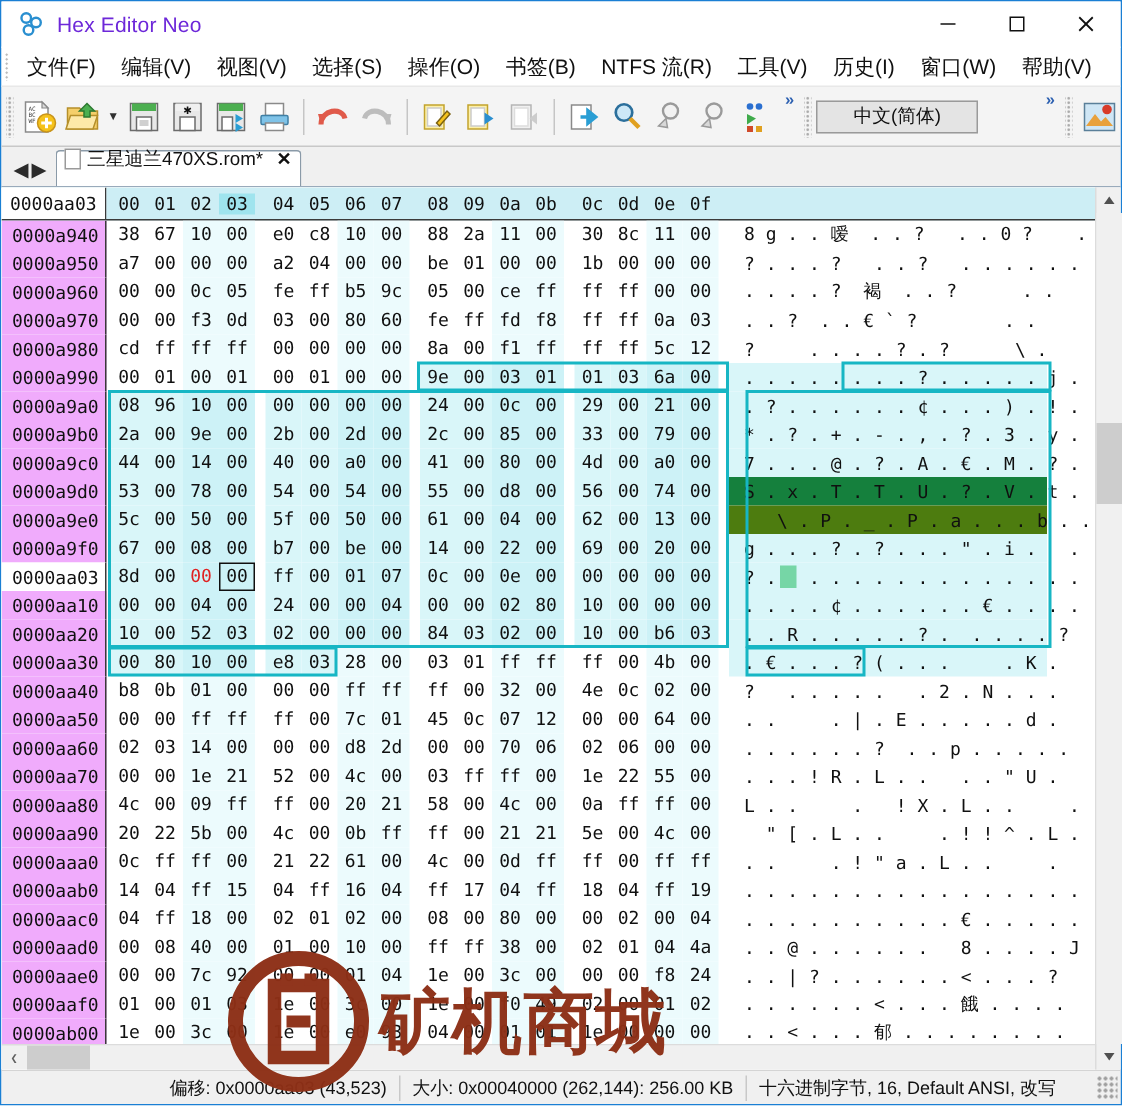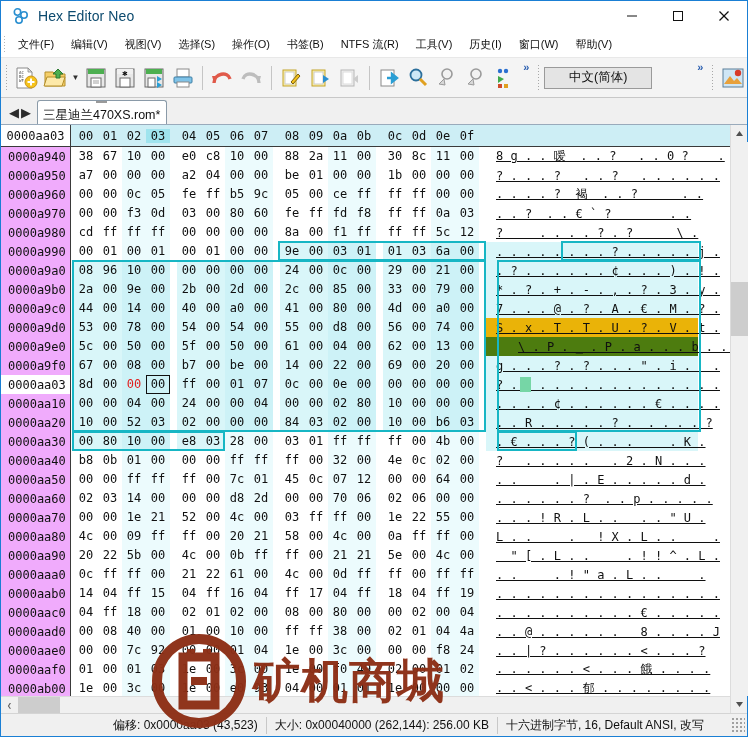--- a/index.html
+++ b/index.html
@@ -18,40 +18,40 @@
     display:flex; flex-direction:column;
   }
 
   
   .titlebar {
     height:31px; min-height:31px; background:#ffffff;
     display:flex; align-items:center;
     border-bottom:1px solid #ffffff;
   }
   .title-logo { width:28px; display:flex; align-items:center; justify-content:center; margin-left:6px; }
-  .title-text { font-size:14px; color:#0c4a6e; margin-left:3px; letter-spacing:0.1px; }
+  .title-text { font-size:14px; color:#6d28d9; margin-left:3px; letter-spacing:0.1px; }
   .title-spacer { flex:1; }
   .win-btn {
     width:46px; height:30px; display:flex; align-items:center; justify-content:center;
     color:#000; font-size:13px;
   }
 
   
   .menubar {
     height:26px; min-height:26px; display:flex; align-items:center;
     background:#ffffff; padding-left:10px; border-bottom:1px solid #e8e8e8;
     position:relative;
   }
   .menubar::before {
     content:""; position:absolute; left:2px; top:3px; width:3px; height:19px;
     background-image: radial-gradient(#b5b5b5 38%, transparent 40%);
     background-size:3px 3px;
   }
   .menu-item {
-    font-size:11px; color:#101010; padding:3px 7px; margin-right:3px;
+    font-size:14px; color:#101010; padding:3px 7px; margin-right:3px;
     white-space:nowrap;
   }
 
   
   .toolbar {
     height:40px; min-height:40px; display:flex; align-items:center;
     background:#f4f4f4; border-bottom:1px solid #c8c8c8;
     position:relative;
   }
   .grip {
@@ -79,21 +79,20 @@
     display:flex; align-items:flex-end; border-bottom:1px solid #9ab;
     padding-left:4px;
   }
   .tab-nav { display:flex; align-items:center; height:24px; padding:0 4px; gap:2px; }
   .tab-arrow { font-size:13px; color:#2b2b2b; line-height:1; }
   .tab {
     display:flex; align-items:center; gap:4px; height:24px; padding:0 6px 13px 5px;
     background:#ffffff; border:1px solid #8a9aa8; border-bottom:none;
     border-radius:3px 3px 0 0; font-size:12.5px; color:#101010;
     margin-left:2px;
-    flex-direction:column;
   }
   .tab .docicon { width:11px; height:14px; border:1px solid #9a9a9a; background:#fff; display:block;}
   .tab .tabclose { font-weight:bold; font-size:12px; margin-left:5px; }
 
   
   .editor-wrap { flex:1; display:flex; min-height:0; background:#fff; position:relative; }
   .editor {
     flex:1; min-width:0; display:flex; flex-direction:column;
     font-family:"DejaVu Sans Mono","Liberation Mono",monospace;
     font-size:12px; position:relative; overflow:hidden;
@@ -134,21 +133,20 @@
   .cell.insel.alt { background:#cdf2f7; }
   .cell.red { color:#e02020; }
   .cell.cursor {
     background:#76d6a6; outline:1.5px solid #101010; outline-offset:-1px;
     z-index:4;
   }
   .asciipane {
     width:212px; min-width:212px; height:19px; display:flex; align-items:center;
     padding-left:10px; font-size:12px; color:#101010; letter-spacing:0px;
     white-space:pre;
-    text-decoration:underline;
   }
 
   
   .sel-outline { position:absolute; border:2px solid #17b6c4; pointer-events:none; z-index:6; }
 
   
   .vscroll {
     width:17px; min-width:17px; background:#f0f0f0; border-left:1px solid #dcdcdc;
     display:flex; flex-direction:column; align-items:center;
   }
@@ -635,21 +633,21 @@
               <div class="cell alt grp insel">00</div>
               <div class="cell insel">55</div>
               <div class="cell insel">00</div>
               <div class="cell alt insel">d8</div>
               <div class="cell alt grp insel">00</div>
               <div class="cell insel">56</div>
               <div class="cell insel">00</div>
               <div class="cell alt insel">74</div>
               <div class="cell alt grp insel">00</div>
             </div>
-            <div class="asciipane" style="background: #eab308;">S . x . T . T . U . ? . V . t .</div>
+            <div class="asciipane" style="background: #15803d;">S . x . T . T . U . ? . V . t .</div>
           </div>
           <div class="row">
             <div class="off">0000a9e0</div>
             <div class="hexcells">
               <div class="cell insel">5c</div>
               <div class="cell insel">00</div>
               <div class="cell alt insel">50</div>
               <div class="cell alt grp insel">00</div>
               <div class="cell insel">5f</div>
               <div class="cell insel">00</div>

